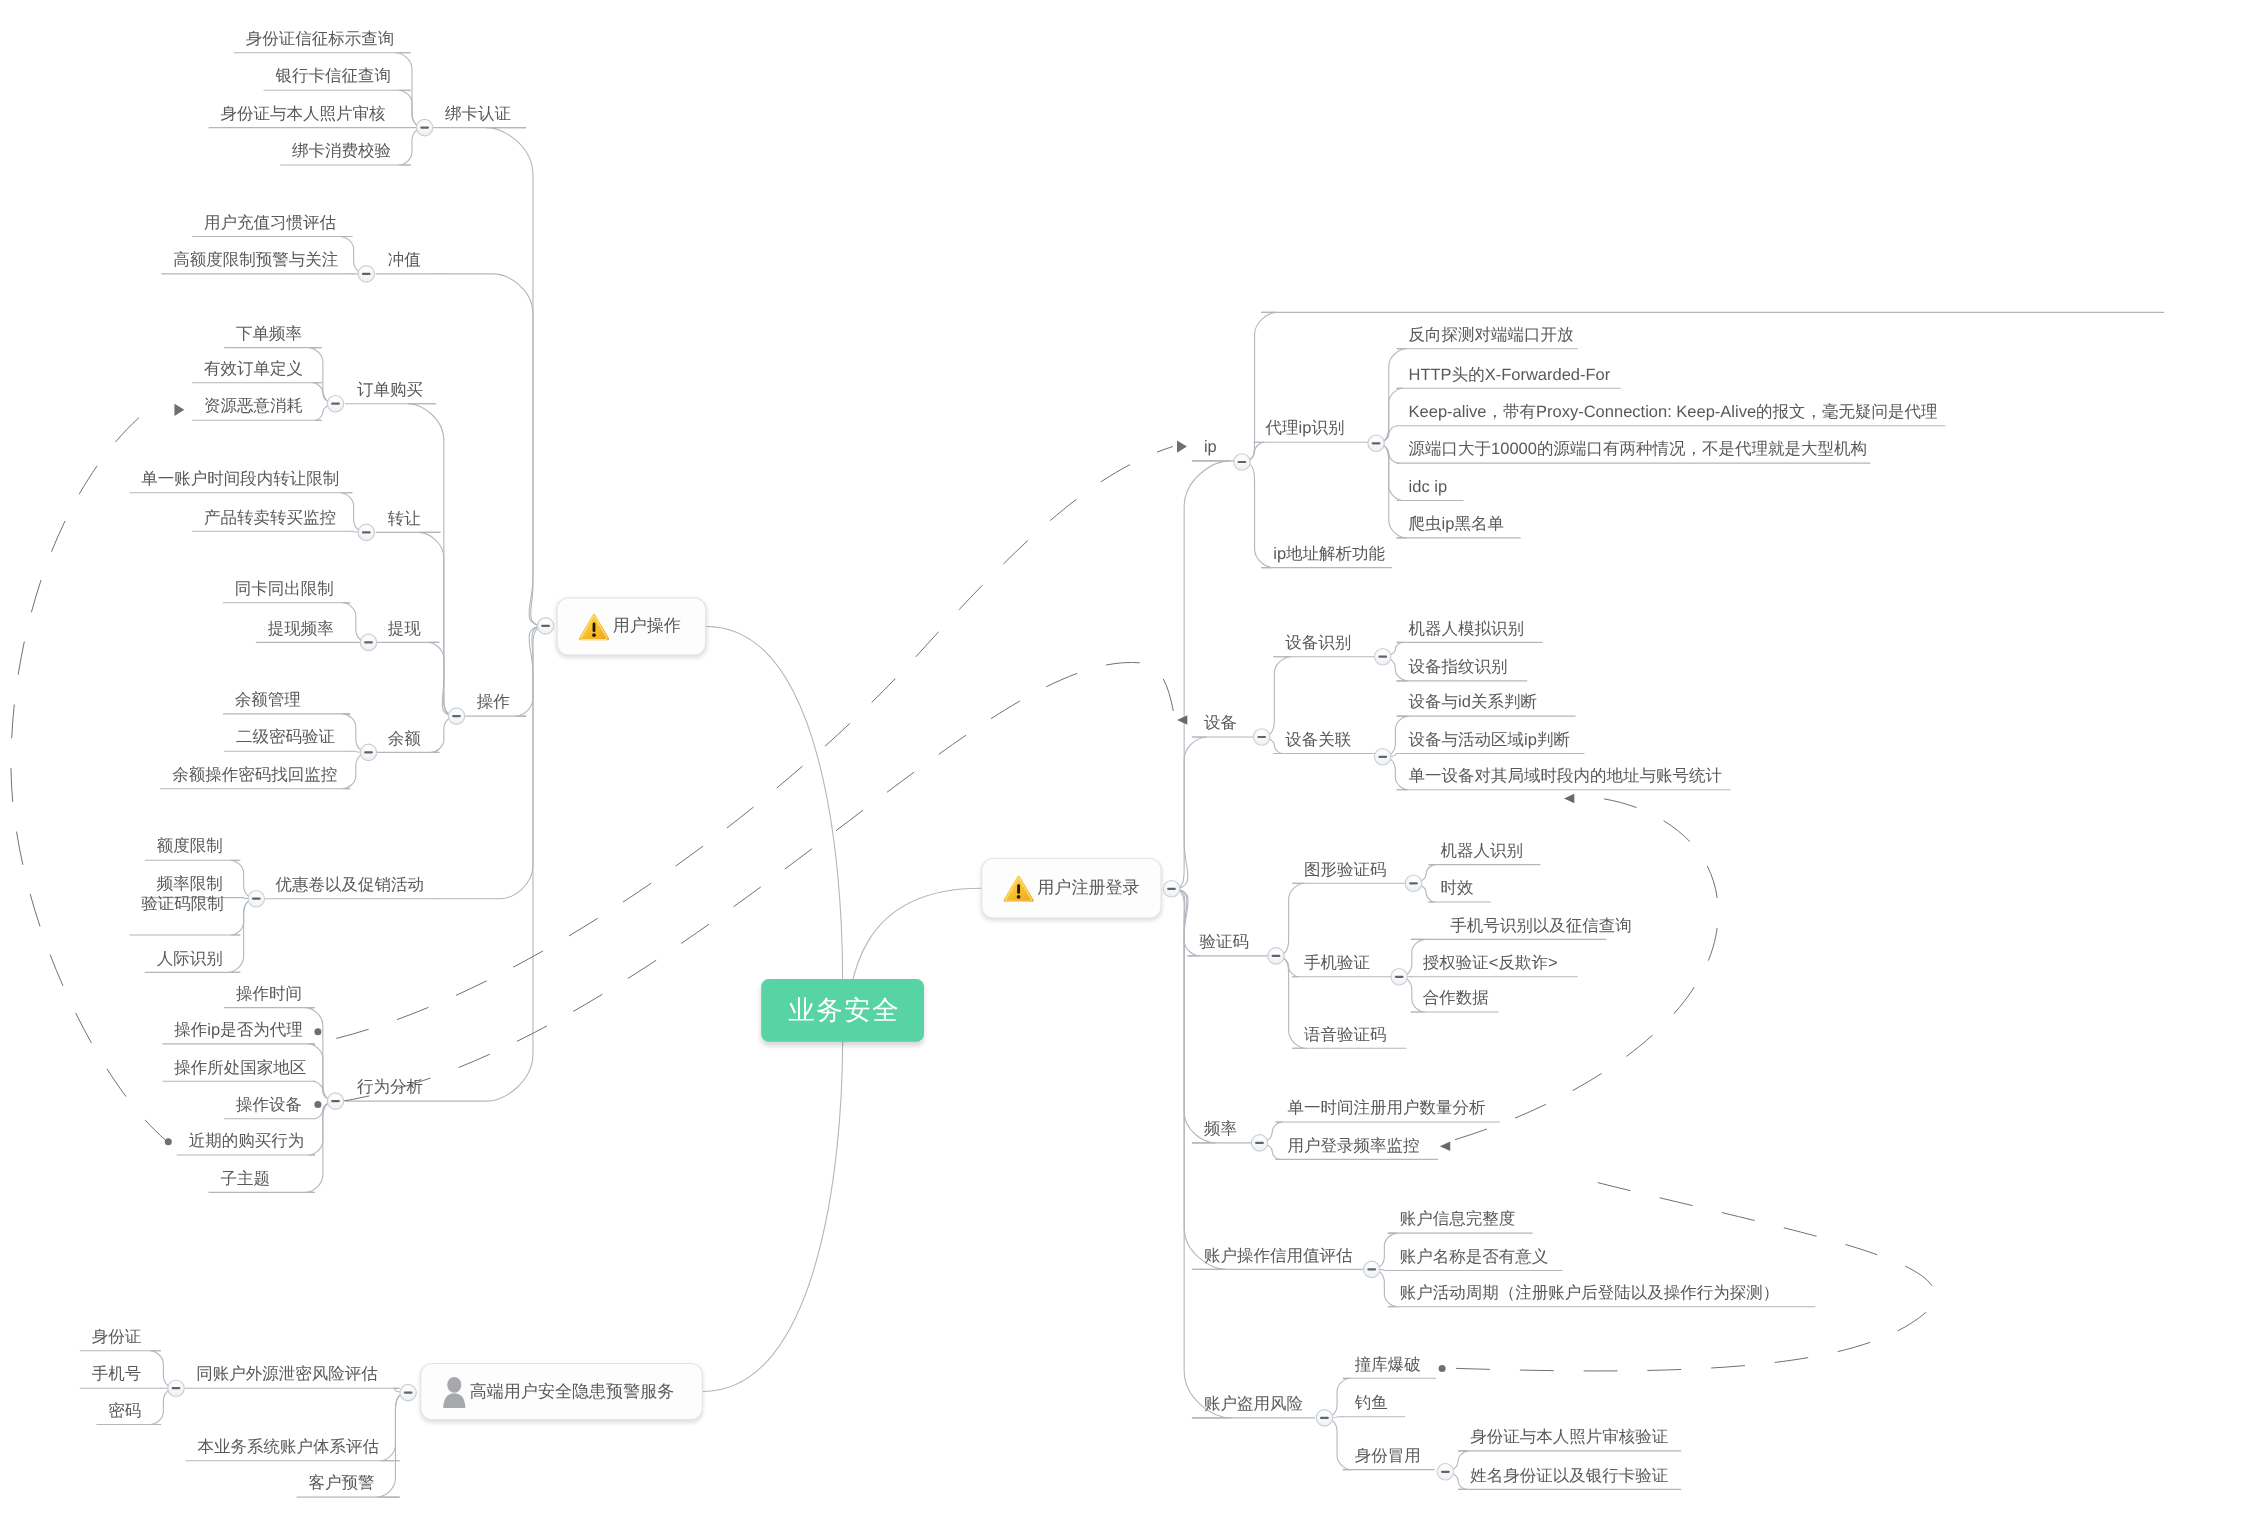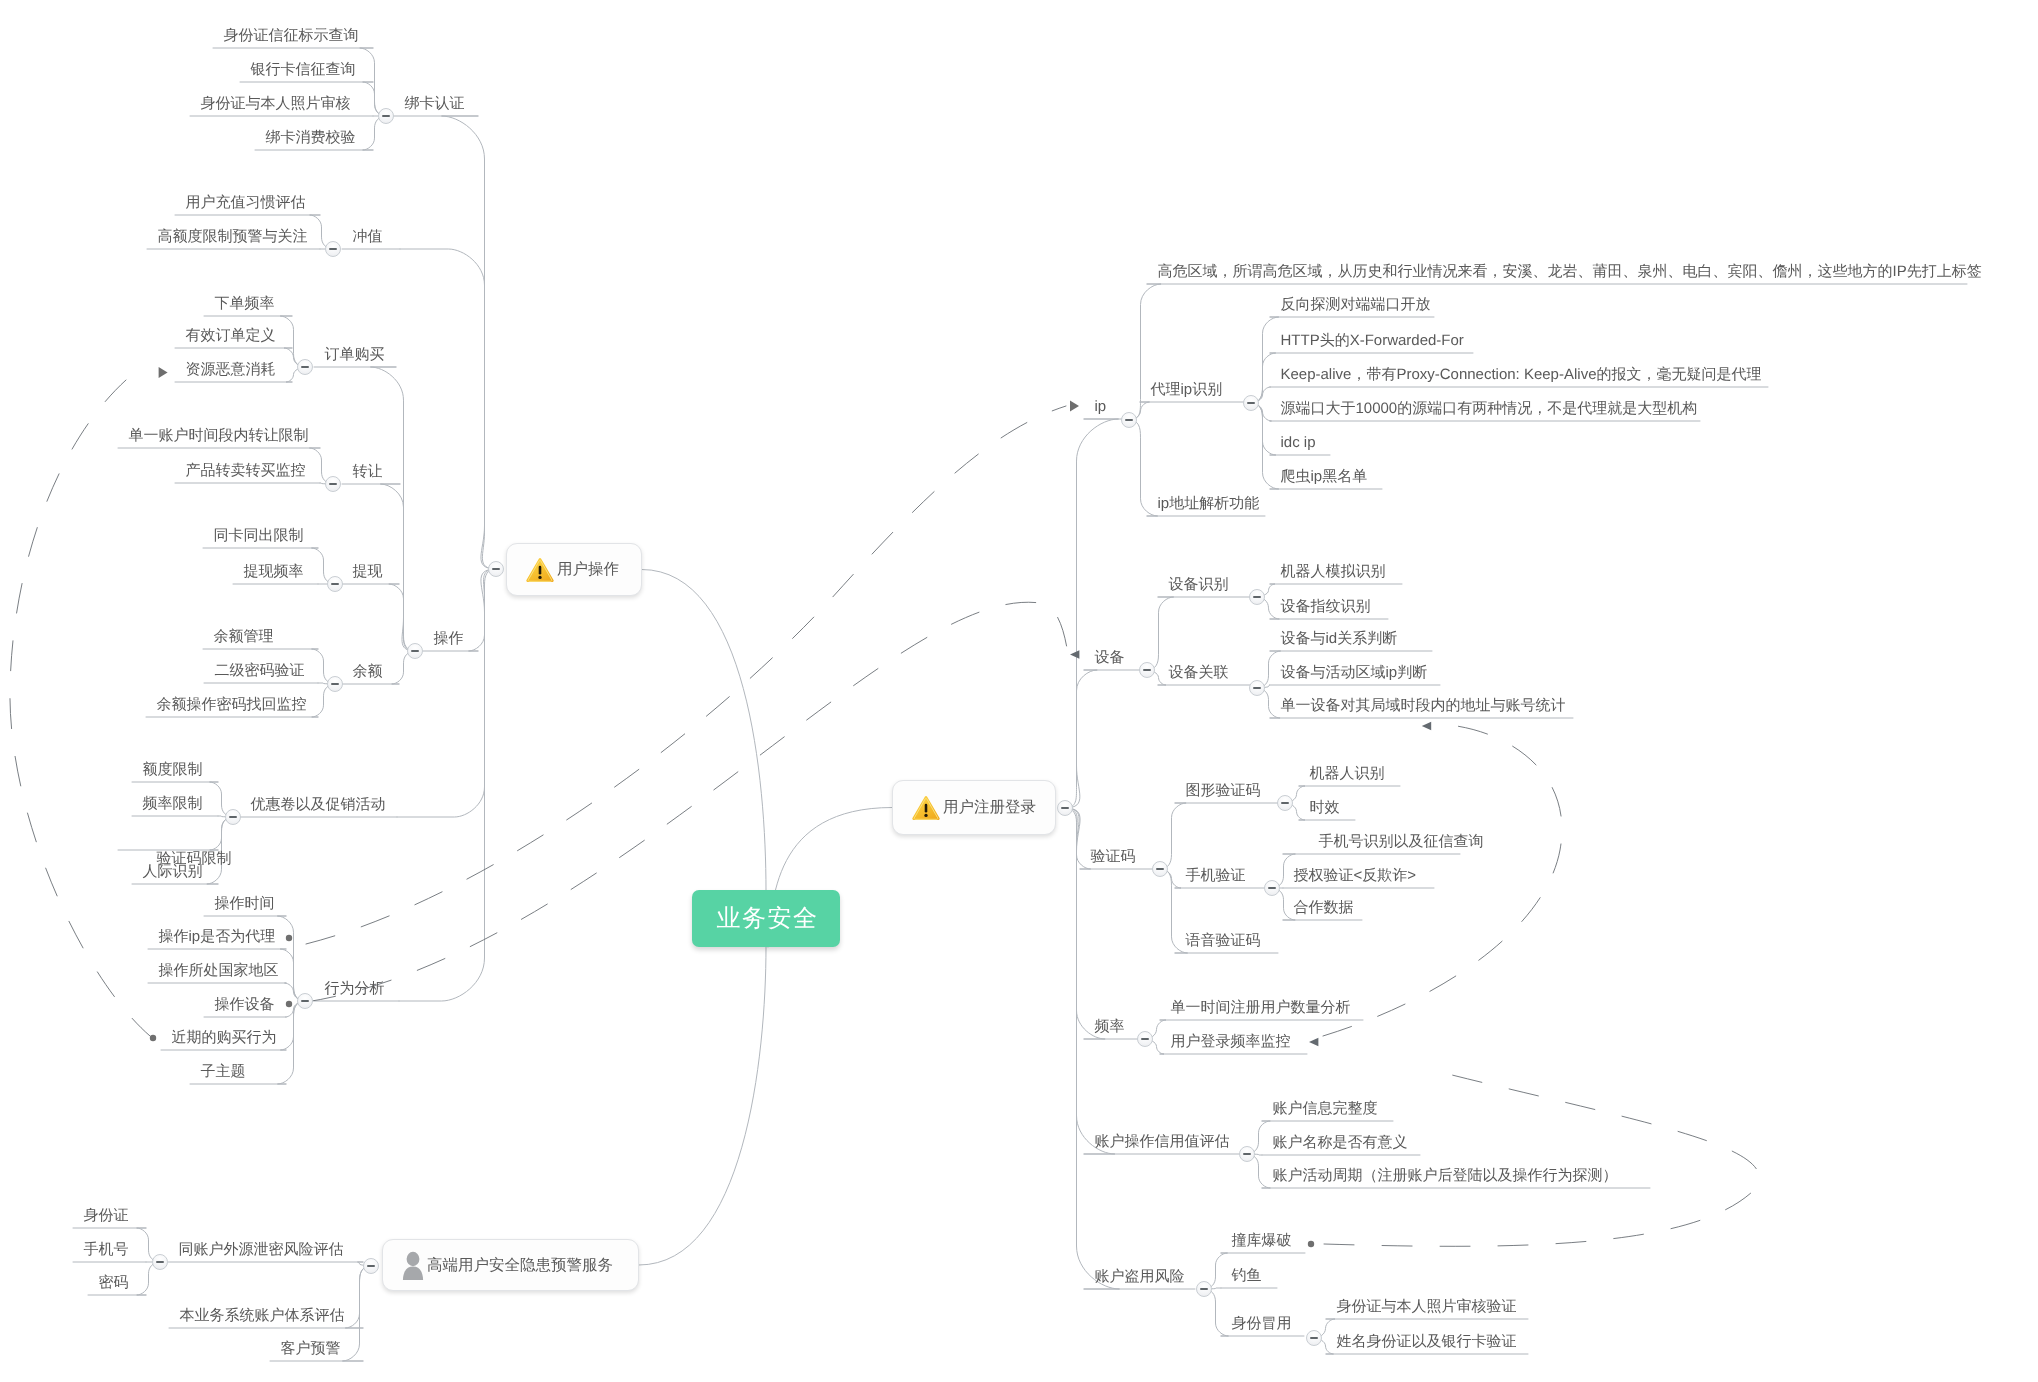--- a/index.html
+++ b/index.html
@@ -280,21 +280,21 @@
     </div>
     <div class="lbl" style="left: 213.5px; top: 628.5px;">余额管理</div>
     <div class="lbl" style="left: 214.5px; top: 662.5px;">二级密码验证</div>
     <div class="lbl" style="left: 156.5px; top: 696.5px;">余额操作密码找回监控</div>
     <div class="lbl" style="left: 250.5px; top: 796.5px;">优惠卷以及促销活动</div>
     <div class="btn" style="left: 225px; top: 809px;">
       <i></i>
     </div>
     <div class="lbl" style="left: 142.5px; top: 761.5px;">额度限制</div>
     <div class="lbl" style="left: 142.5px; top: 795.5px;">频率限制</div>
-    <div class="lbl" style="left: 128.5px; top: 851px; margin-left: 28px;">验证码限制</div>
+    <div class="lbl" style="left: 128.5px; top: 814px;">验证码限制</div>
     <div class="lbl" style="left: 142.5px; top: 863.5px;">人际识别</div>
     <div class="lbl" style="left: 324.5px; top: 980.5px;">行为分析</div>
     <div class="btn" style="left: 297px; top: 993px;">
       <i></i>
     </div>
     <div class="lbl" style="left: 214.5px; top: 895.5px;">操作时间</div>
     <div class="lbl" style="left: 158.5px; top: 928.5px;">操作ip是否为代理</div>
     <div class="lbl" style="left: 158.5px; top: 962.5px;">操作所处国家地区</div>
     <div class="lbl" style="left: 214.5px; top: 996.5px;">操作设备</div>
     <div class="lbl" style="left: 171.5px; top: 1029.5px;">近期的购买行为</div>
@@ -338,21 +338,20 @@
       </span>
       <span class="txt">用户注册登录</span>
     </div>
     <div class="btn" style="left: 1057px; top: 800px;">
       <i></i>
     </div>
     <div class="lbl" style="left: 1094.5px; top: 398.5px;">ip</div>
     <div class="btn" style="left: 1121px; top: 412px;">
       <i></i>
     </div>
-    <div class="lbl" style="left: 1157.5px; top: 263.5px;">高危区域，所谓高危区域，从历史和行业情况来看，安溪、龙岩、莆田、泉州、电白、宾阳、儋州，这些地方的IP先打上标签</div>
     <div class="lbl" style="left: 1150.5px; top: 381.5px;">代理ip识别</div>
     <div class="btn" style="left: 1243px; top: 395px;">
       <i></i>
     </div>
     <div class="lbl" style="left: 1280.5px; top: 296.5px;">反向探测对端端口开放</div>
     <div class="lbl" style="left: 1280.5px; top: 332.5px;">HTTP头的X-Forwarded-For</div>
     <div class="lbl" style="left: 1280.5px; top: 366.5px;">Keep-alive，带有Proxy-Connection: Keep-Alive的报文，毫无疑问是代理</div>
     <div class="lbl" style="left: 1280.5px; top: 400.5px;">源端口大于10000的源端口有两种情况，不是代理就是大型机构</div>
     <div class="lbl" style="left: 1280.5px; top: 434.5px;">idc ip</div>
     <div class="lbl" style="left: 1280.5px; top: 468.5px;">爬虫ip黑名单</div>

